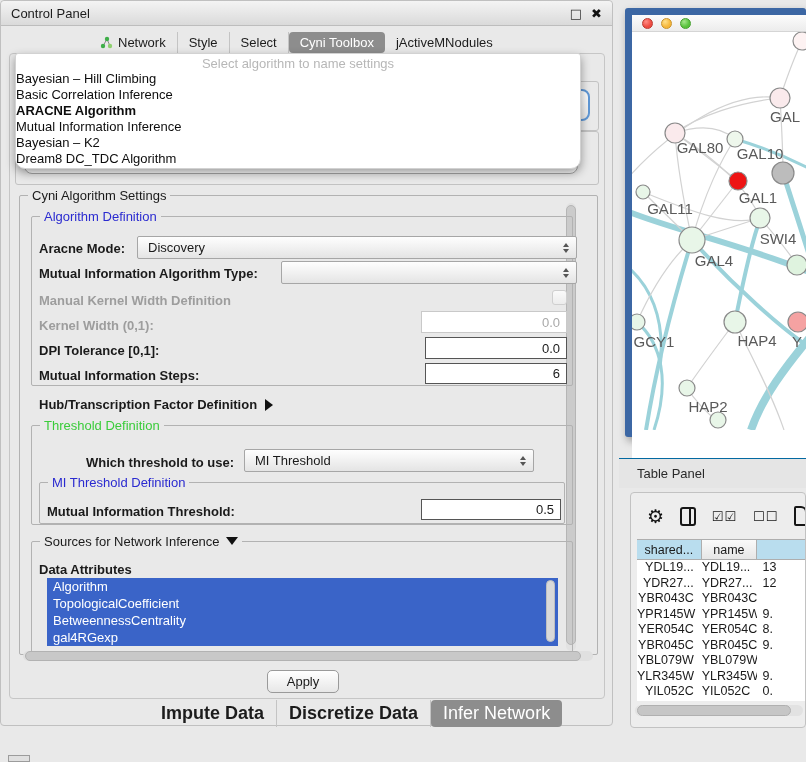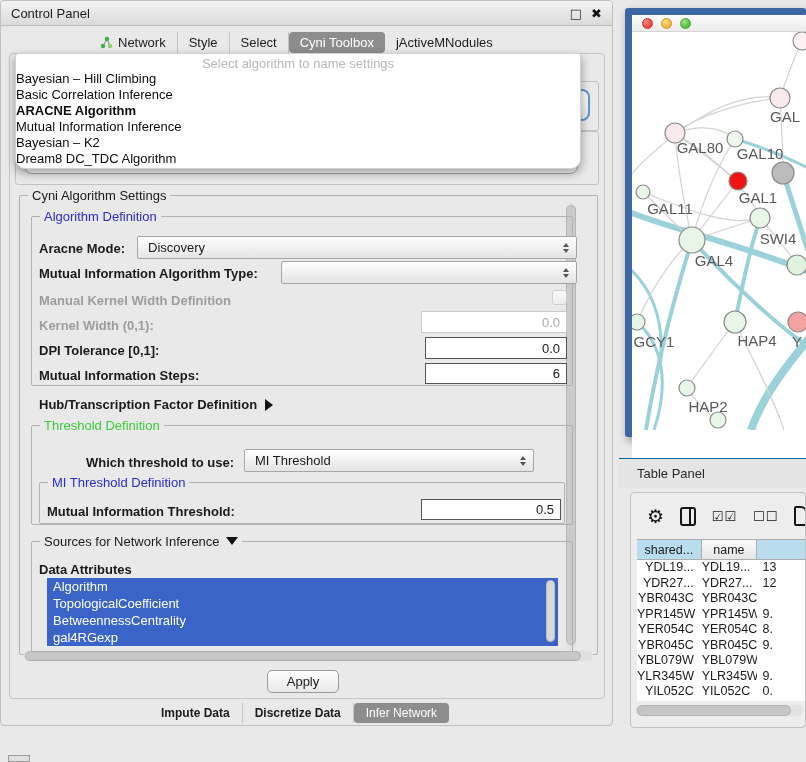--- a/index.html
+++ b/index.html
@@ -103,21 +103,21 @@
   .hsb { position:absolute; left:22px; top:650px; width:570px; height:10px;
          background:#e0e0e0; border-radius:5px; }
   .hsb-thumb { position:absolute; left:2px; top:0; width:556px; height:10px;
          background:#c8c8c8; border-radius:5px; border:1px solid #b2b2b2; }
 
   .apply-btn { position:absolute; left:266px; top:669px; width:72px; height:23px;
          border:1px solid #9a9a9a; border-radius:5px; background:linear-gradient(#ffffff,#e7e7e7);
          font-size:13px; display:flex; align-items:center; justify-content:center; }
 
   .btabs { position:absolute; left:148px; top:701px; height:22px; display:flex; align-items:center; }
-  .btab { padding:3px 12px; font-size:12px; font-weight:bold; color:#1c1c1c; border-right:1px solid #c4c4c4; }
+  .btab { padding:3px 12px; font-size:18px; font-weight:bold; color:#1c1c1c; border-right:1px solid #c4c4c4; }
   .btab.selected { background:#8d8d8d; color:#fff; border-radius:4px; border-right:none; font-weight:normal; }
 
   
   .netwin { position:absolute; left:625px; top:8px; width:181px; height:429px;
             background:#3c67a4; border-radius:3px; padding:7px 0 7px 7px;
             box-shadow:2px 4px 8px rgba(0,0,0,.35); }
   .netwin-inner { width:174px; height:468px; background:#fff; overflow:hidden; }
   .net-titlebar { height:17px; background:linear-gradient(#fcfcfc,#ececec);
             border-bottom:1px solid #d5d5d5; display:flex; align-items:center; padding-left:10px; gap:8px; }
   .light { width:11px; height:11px; border-radius:50%; }

